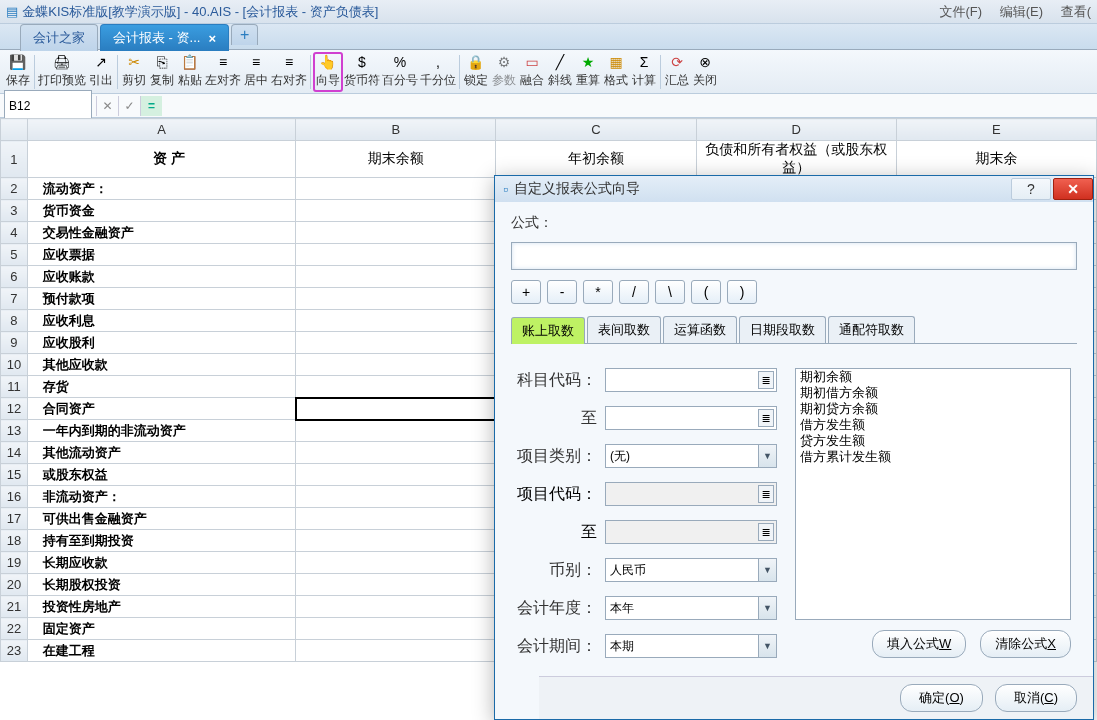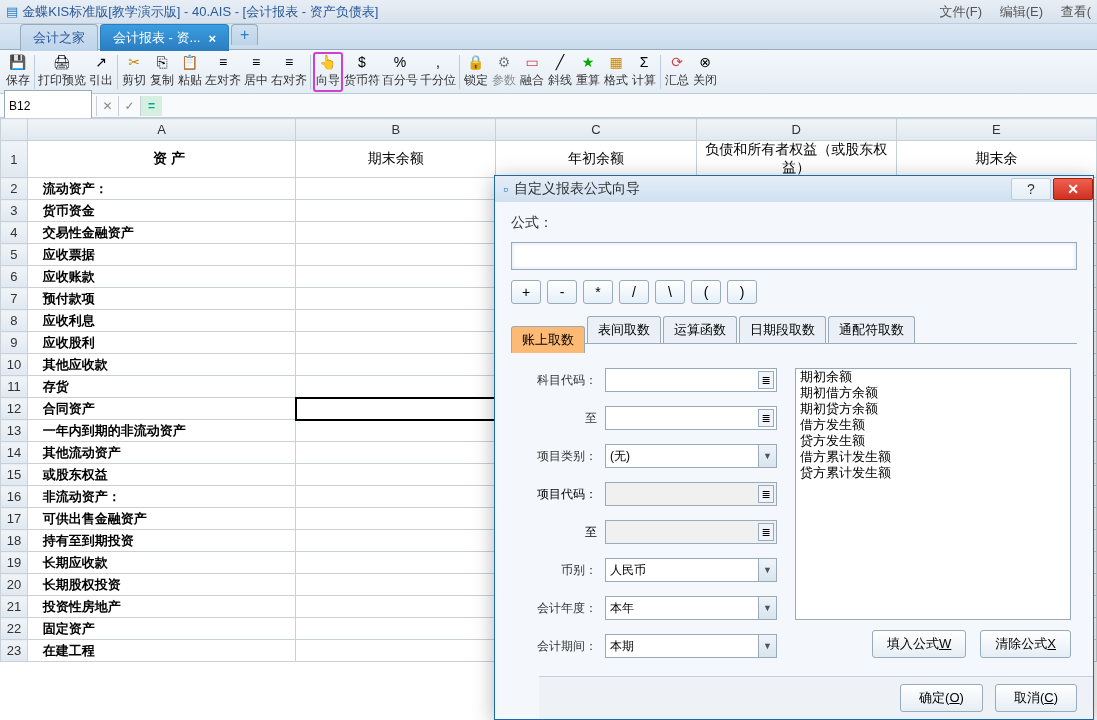--- a/index.html
+++ b/index.html
@@ -53,36 +53,36 @@
 .dlg-title .tbuttons { display: flex; }
 .dlg-title .tbtn { width: 40px; height: 22px; display: flex; align-items: center; justify-content: center; border: 1px solid #bcd; background: linear-gradient(#f5f8fc, #e5eef5); margin-left: 2px; cursor: pointer; border-radius: 2px; }
 .dlg-title .tbtn.close { background: linear-gradient(#f06050, #d03020); color: #fff; border-color: #a02010; font-size: 14px; font-weight: bold; }
 .dlg-body { flex: 1; padding: 12px 16px; display: flex; flex-direction: column; gap: 10px; }
 .formula-lbl { font-size: 14px; color: #333; }
 .formula-input { width: 100%; height: 28px; border: 1px solid #9ab; background: #fff; padding: 0 4px; box-shadow: inset 0 0 4px rgba(100,150,200,.3); }
 .op-row { display: flex; gap: 6px; }
 .op-btn { width: 30px; height: 24px; border: 1px solid #9ab; background: linear-gradient(#fff,#e5eff8); border-radius: 3px; cursor: pointer; font-size: 14px; display: flex; align-items: center; justify-content: center; }
 .wiz-tabs { display: flex; border-bottom: 1px solid #9ab; margin-top: 2px; }
 .wtab { padding: 4px 10px; font-size: 13px; border: 1px solid #9ab; border-bottom: none; background: #eaf0f6; margin-right: 2px; border-top-left-radius: 3px; border-top-right-radius: 3px; cursor: pointer; }
-.wtab.active { background: #fdba74; position: relative; top: 10px; }
+.wtab.active { background: #bef264; position: relative; top: 1px; }
 .wiz-pane { display: flex; gap: 18px; padding: 14px 6px 6px 6px; }
 .form-col { flex: 0 0 260px; display: flex; flex-direction: column; gap: 14px; }
 .form-row { display: flex; align-items: center; gap: 8px; }
-.form-row .flbl { width: 80px; text-align: right; font-size: 12px; color: #333; }
+.form-row .flbl { width: 80px; text-align: right; font-size: 16px; color: #333; }
 .form-row .flbl.disabled { color: #000000; }
 .form-row .fctl { flex: 1; height: 24px; border: 1px solid #9ab; background: #fff; display: flex; align-items: center; padding: 0 4px; position: relative; }
 .form-row .fctl.disabled { background: #f0f0f0; }
 .form-row .fctl .dd { position: absolute; right: 0; top: 0; width: 18px; height: 100%; background: linear-gradient(#f0f4f8,#d8e4ec); border-left: 1px solid #9ab; display: flex; align-items: center; justify-content: center; font-size: 9px; color: #456; }
 .form-row .fctl .pick { position: absolute; right: 2px; top: 2px; width: 16px; height: 18px; border: 1px solid #9ab; display: flex; align-items: center; justify-content: center; font-size: 11px; background: #f0f4f8; }
 .side-col { flex: 1; display: flex; flex-direction: column; gap: 4px; }
 .side-lbl { font-size: 13px; }
 .listbox { flex: 1; border: 1px solid #9ab; background: #fff; overflow-y: scroll; font-size: 13px; height: 100px; }
 .listbox .li { padding: 0 4px; line-height: 16px; cursor: pointer; }
 .btn-row { display: flex; gap: 14px; justify-content: flex-end; padding-top: 6px; }
-.btn { padding: 4px 14px; border: 1px solid #9ab; background: linear-gradient(#fff,#e5eef5); border-radius: 3px; cursor: pointer; font-size: 13px; }
+.btn { padding: 4px 14px; border: 1px solid #9ab; background: linear-gradient(#fff,#e5eef5); border-radius: 12px; cursor: pointer; font-size: 13px; }
 .dlg-footer { height: 44px; border-top: 1px solid #ccd; display: flex; align-items: center; justify-content: flex-end; gap: 12px; padding: 0 16px; background: #eef2f6; margin-left: 44px; }
 .dlg-footer .btn { padding: 4px 18px; }
 .kbd-u { text-decoration: underline; }
 </style>
 </head>
 <body>
 
 <div class="titlebar">
   <div class="left">
     <span style="color:#2a7dc0">▤</span>
@@ -496,21 +496,20 @@
           </div>
       </div>
       <div class="side-col">
         <div class="listbox" id="types-list">
             <div class="li">期初余额</div>
             <div class="li">期初借方余额</div>
             <div class="li">期初贷方余额</div>
             <div class="li">借方发生额</div>
             <div class="li">贷方发生额</div>
             <div class="li">借方累计发生额</div>
-            <div class="li">贷方累计发生额</div>
           </div>
         <div class="btn-row">
           <div class="btn"><span>填入公式</span><span class="kbd-u">W</span></div>
           <div class="btn"><span>清除公式</span><span class="kbd-u">X</span></div>
         </div>
       </div>
     </div>
   </div>
   <div class="dlg-footer">
     <div class="btn"><span>确定(</span><span class="kbd-u">O</span><span>)</span></div>

